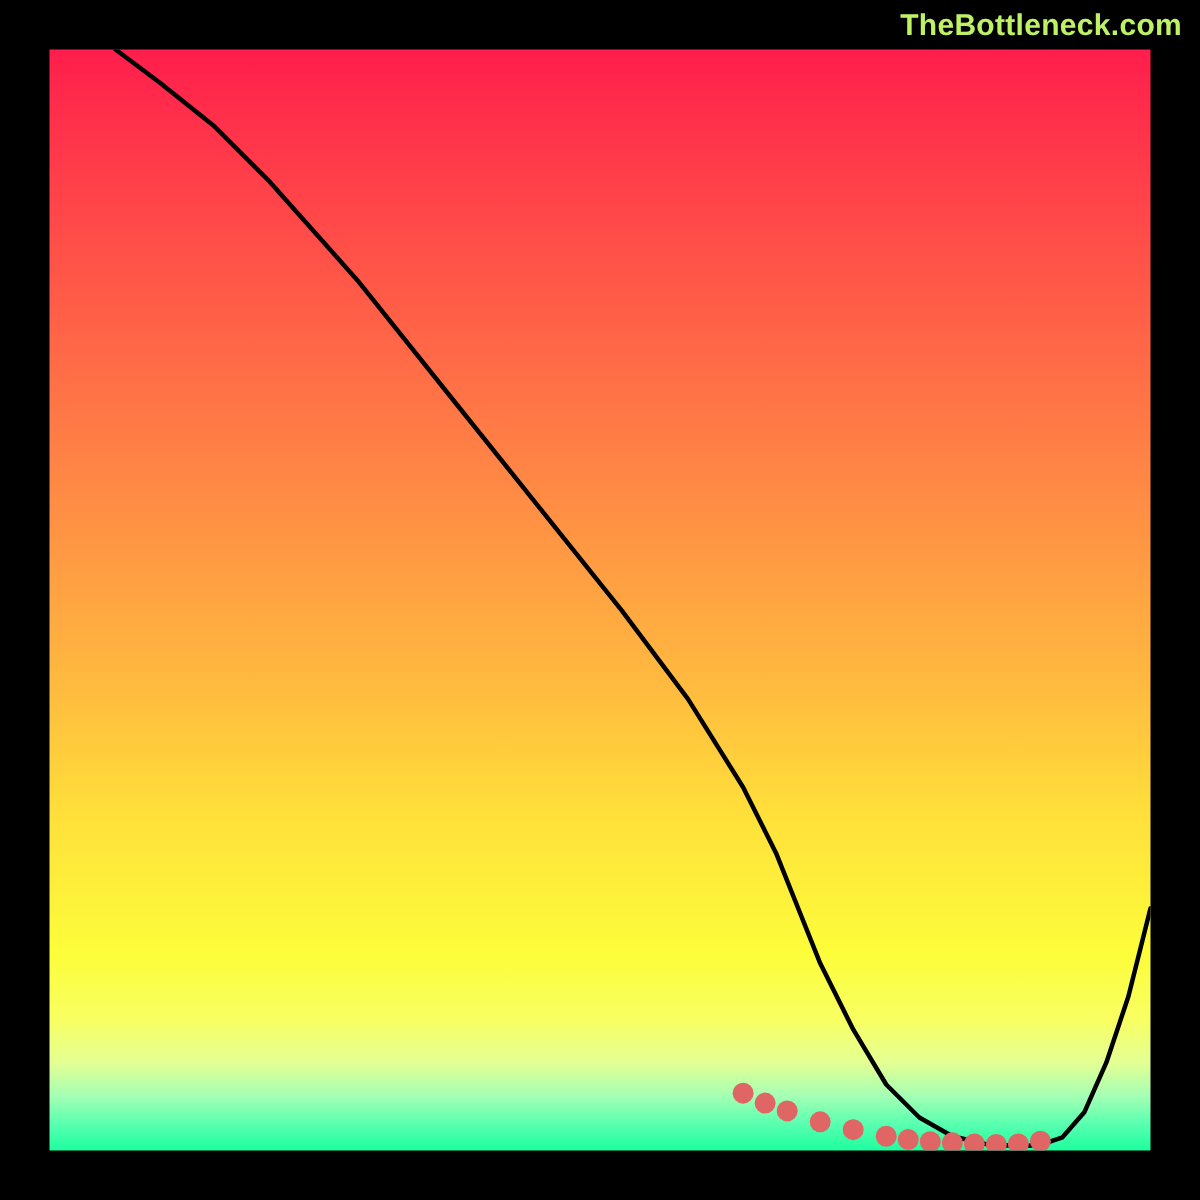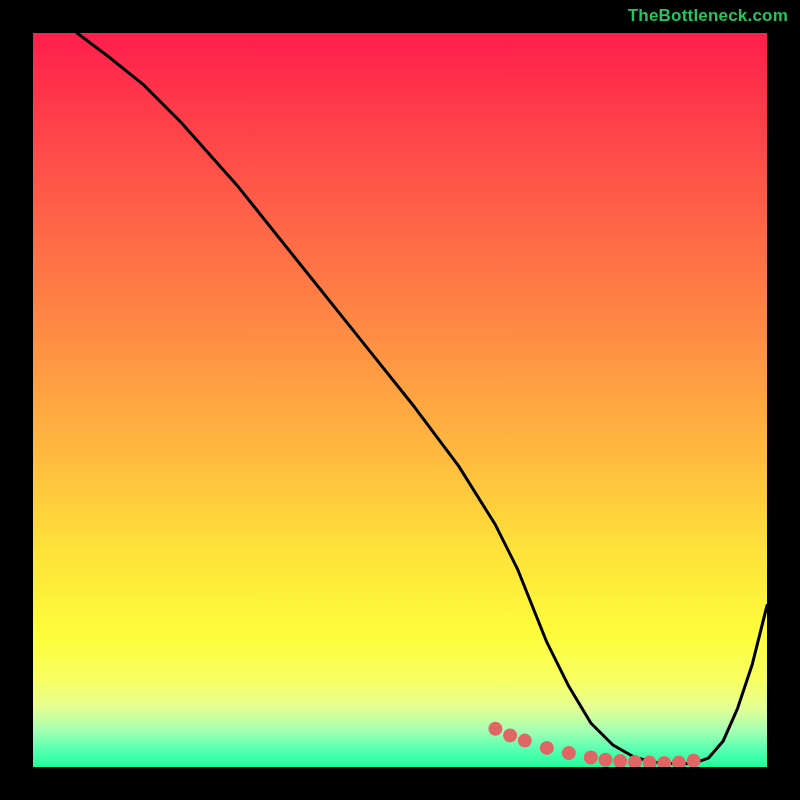--- a/index.html
+++ b/index.html
@@ -14,23 +14,23 @@
   .frame {
     position: relative;
     width: 800px;
     height: 800px;
     background: #000;
   }
   .watermark {
     position: absolute;
     top: 6px;
     right: 12px;
-    font-size: 17px;
+    font-size: 20px;
     font-weight: 600;
-    color: #22c55e;
+    color: #bef264;
     letter-spacing: 0.2px;
     z-index: 5;
   }
   .plot {
     position: absolute;
     left: 33px;
     top: 33px;
     width: 734px;
     height: 734px;
     

